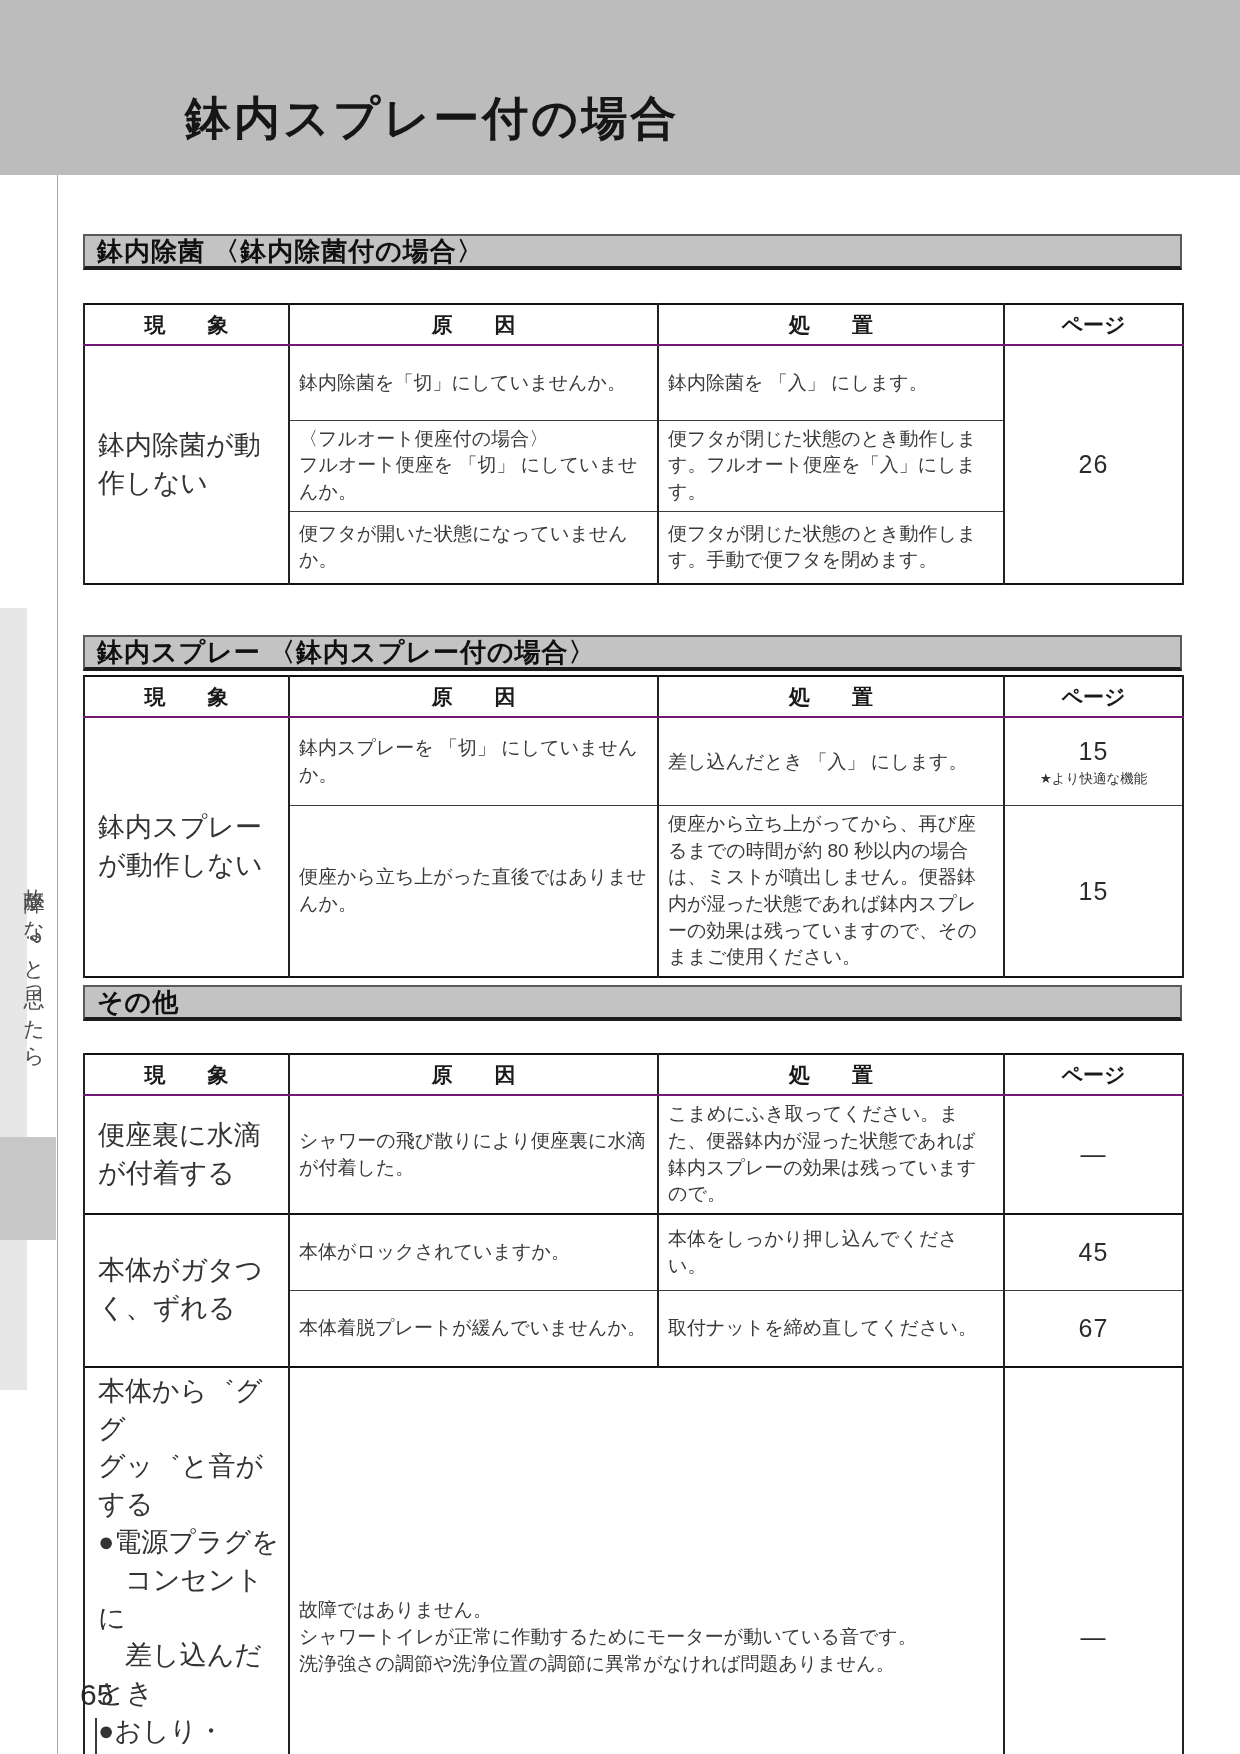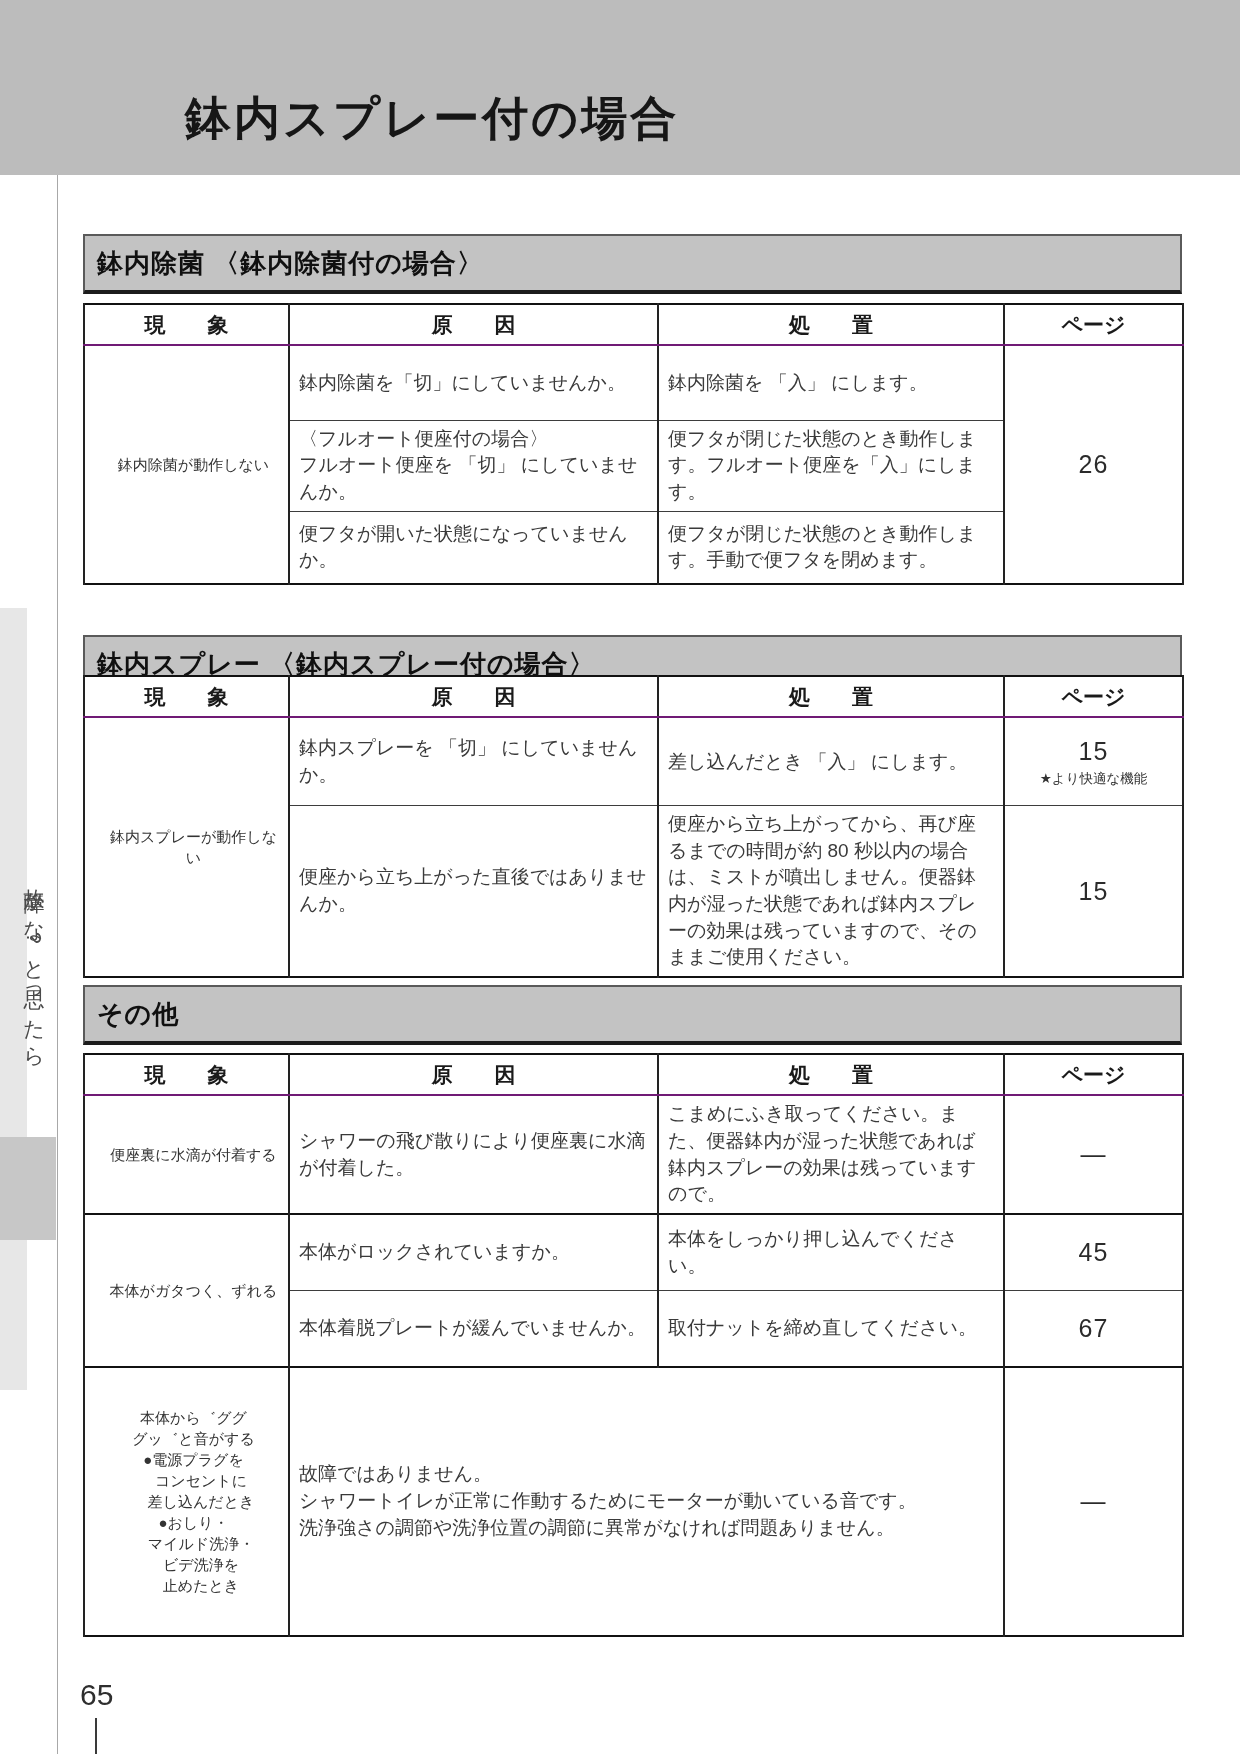--- a/index.html
+++ b/index.html
@@ -18,37 +18,37 @@
   .left-block { position:absolute; left:0; top:1137px; width:56px; height:103px; background:#c7c7c7; }
   .sidebar-label {
     position:absolute; left:20px; top:872px; height:245px;
     writing-mode:vertical-rl; text-orientation:mixed;
     font-size:21px; letter-spacing:3px; color:#4a4a4a;
   }
   .crop-mark { position:absolute; left:95px; top:1718px; width:2px; height:36px; background:#3a3a3a; }
   .page-number { position:absolute; left:80px; top:1678px; font-size:30px; color:#2e2e2e; }
 
   .secbar {
-    position:absolute; left:83px; width:1099px; height:60px; box-sizing:border-box;
+    position:absolute; left:83px; width:1099px; height:36px; box-sizing:border-box;
     background:#c3c3c3; border:2px solid #5a5a5a; border-bottom:4px solid #1c1c1c;
     display:flex; align-items:center;
   }
   .secbar span { font-size:26px; font-weight:bold; color:#101010; padding-left:12px; letter-spacing:1px; }
 
   .tablewrap { position:absolute; left:83px; }
   table { border-collapse:collapse; table-layout:fixed; width:1099px; border:2px solid #111; }
   td,th {
     border-left:2px solid #222; border-right:2px solid #222;
     border-top:1px solid #3d3d3d; border-bottom:1px solid #3d3d3d;
     padding:5px 9px; vertical-align:middle; box-sizing:border-box;
     font-size:19px; line-height:1.4; color:#3a3a3a; word-break:break-all;
   }
   th { font-size:21px; font-weight:bold; text-align:center; color:#1a1a1a;
        border-bottom:2px solid #701a75; background:#fff; }
-  td.phen { font-size:15px; color:#333; padding-left:23px;text-align:center; }
+  td.phen { font-size:27px; color:#333; padding-left:13px; }
   td.pg { text-align:center; font-size:25px; color:#2b2b2b; letter-spacing:1px; padding:16px;margin-left:48px; }
   td.pg .note { display:block; font-size:13.5px; letter-spacing:0; margin-top:1px; color:#333; }
   tr.gb td { border-top:2px solid #111; }
   .pre { white-space:pre-line; }
 </style>
 </head>
 <body>
 
 <div class="page">
 

